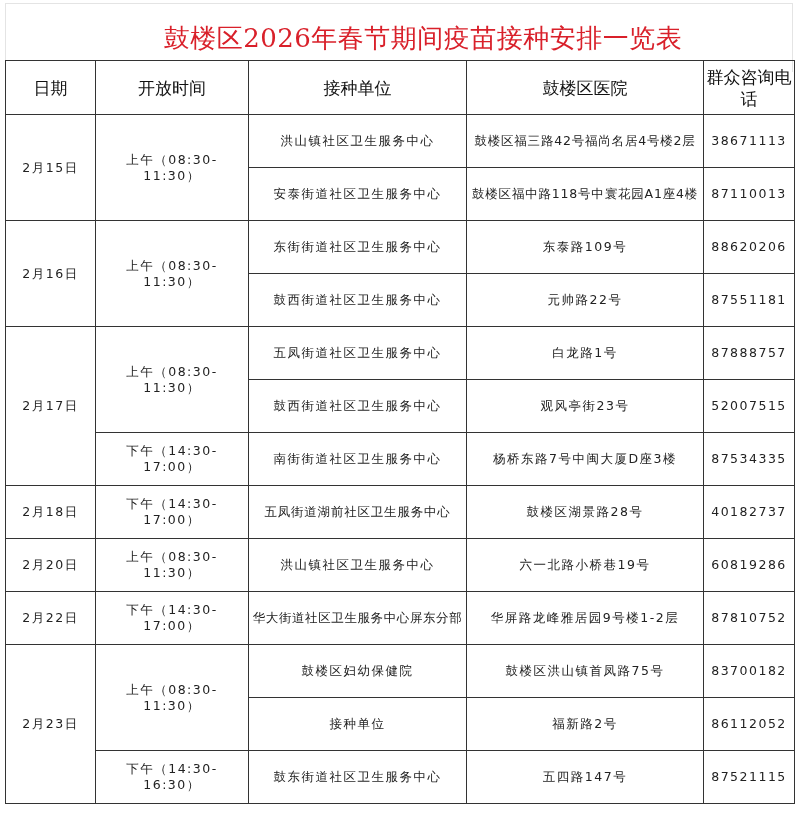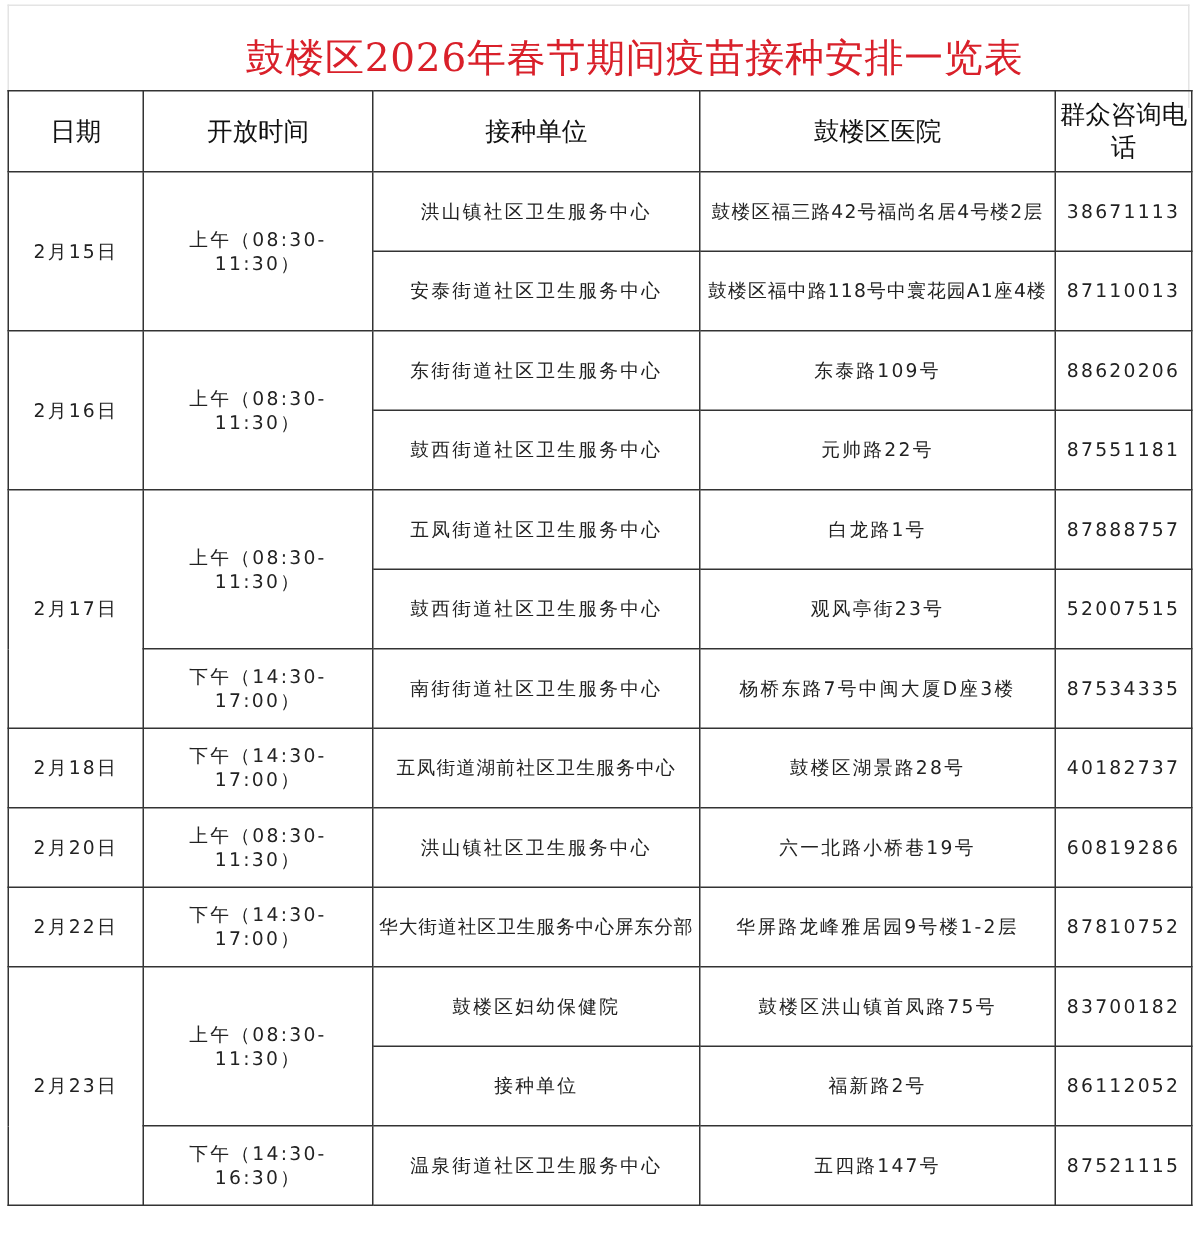--- a/index.html
+++ b/index.html
@@ -135,18 +135,18 @@
       <td>鼓楼区洪山镇首凤路75号</td>
       <td class="phone">83700182</td>
     </tr>
     <tr>
       <td>接种单位</td>
       <td>福新路2号</td>
       <td class="phone">86112052</td>
     </tr>
     <tr>
       <td class="time">下午（14:30-16:30）</td>
-      <td>温泉街道社区卫生服务中心</td>
+      <td>鼓东街道社区卫生服务中心</td>
       <td>五四路147号</td>
       <td class="phone">87521115</td>
     </tr>
   </tbody>
 </table>
 
 </body></html>

